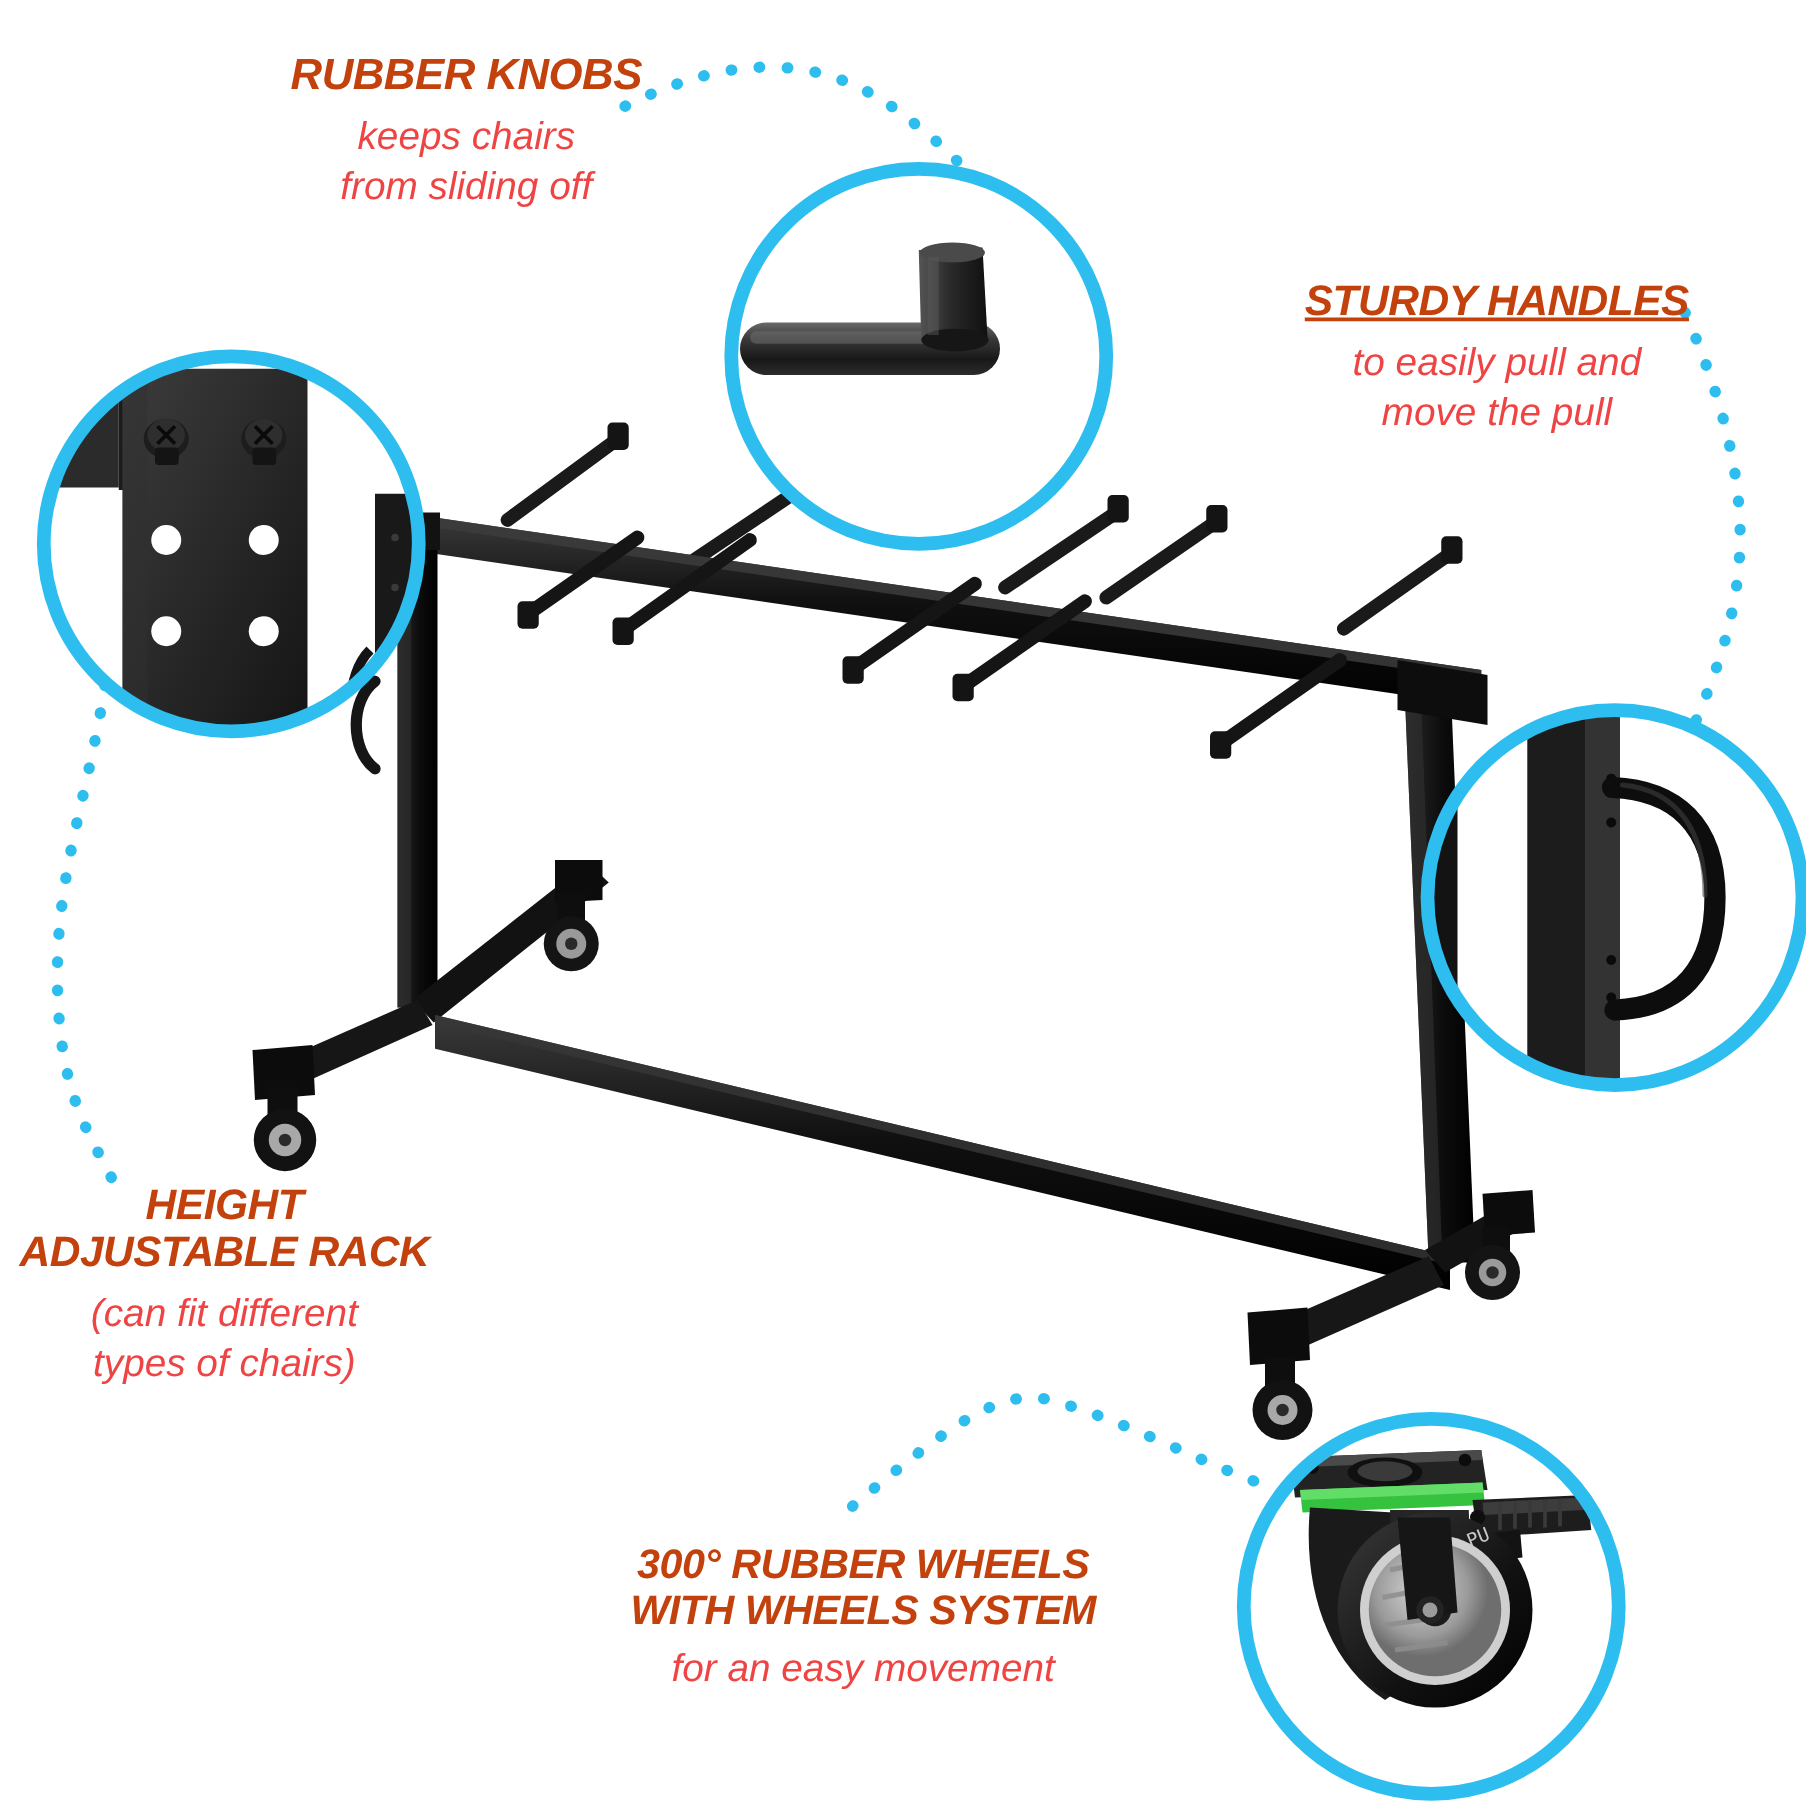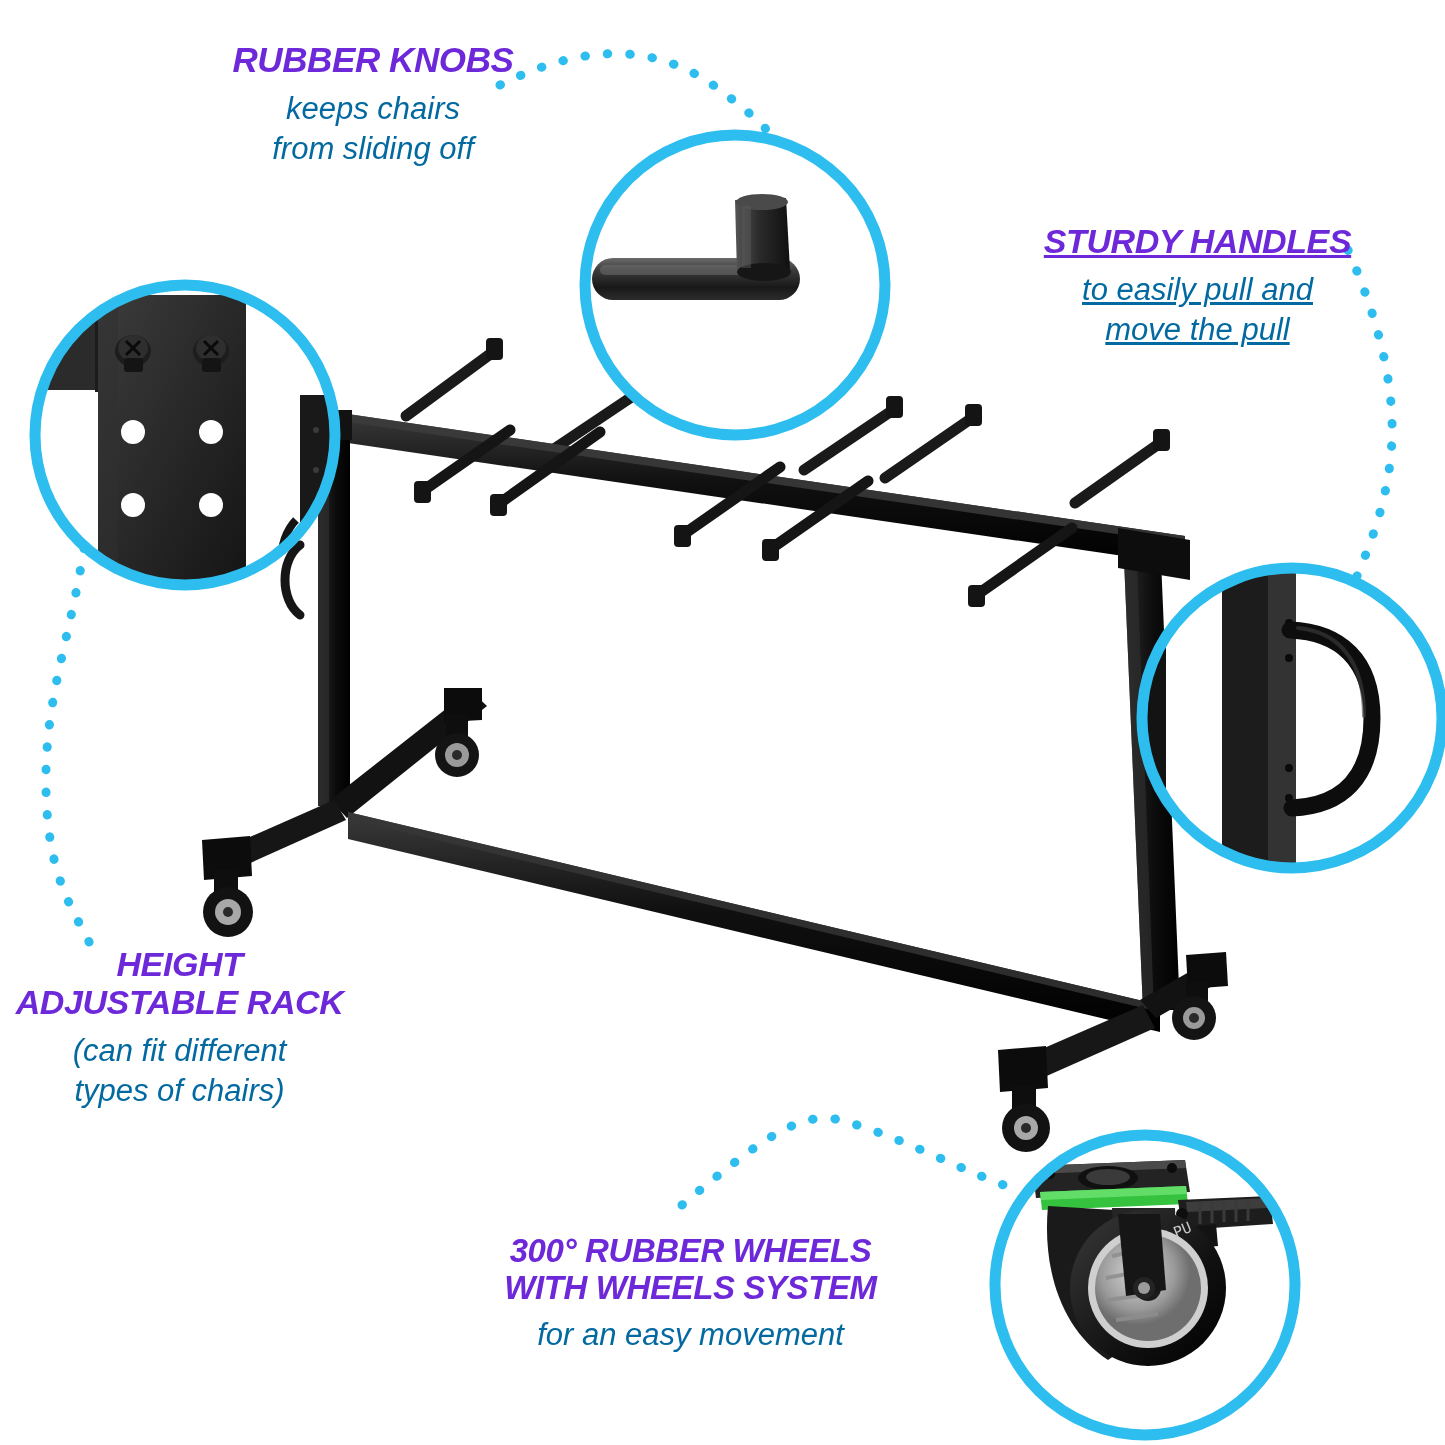--- a/index.html
+++ b/index.html
@@ -9,40 +9,40 @@
     font-family:"Liberation Sans", sans-serif;
     overflow:hidden;
   }
   #stage { position:relative; width:1445px; height:1445px; background:#fff; }
 
   
   .callout { position:absolute; text-align:center; }
   .callout .title {
     font-weight:bold;
     font-style:italic;
-    color:#6d28d9;
+    color:#c2410c;
     letter-spacing:-0.4px;
     line-height:1.12;
     white-space:nowrap;
   }
   .callout .title.wrap { white-space:normal; }
   .callout .sub {
     font-style:italic;
-    color:#0369a1;
+    color:#ef4444;
     line-height:1.30;
     font-weight:400;
   }
 
   #callout-knobs { left:168px; top:40px; width:410px; }
   #callout-knobs .title { font-size:35px; }
   #callout-knobs .sub   { font-size:31px; margin-top:10px; }
 
   #callout-handles { left:1010px; top:222px; width:375px; }
   #callout-handles .title { font-size:34px;text-decoration:underline; }
-  #callout-handles .sub   { font-size:31px; margin-top:10px;text-decoration:underline; }
+  #callout-handles .sub   { font-size:31px; margin-top:10px; }
 
   #callout-rack { left:-8px; top:945px; width:375px; }
   #callout-rack .title { font-size:34px; }
   #callout-rack .sub   { font-size:31px; margin-top:10px; }
 
   #callout-wheels { left:438px; top:1233px; width:505px; }
   #callout-wheels .title { font-size:33px; }
   #callout-wheels .sub   { font-size:31px; margin-top:8px;font-style:italic; }
 
   

